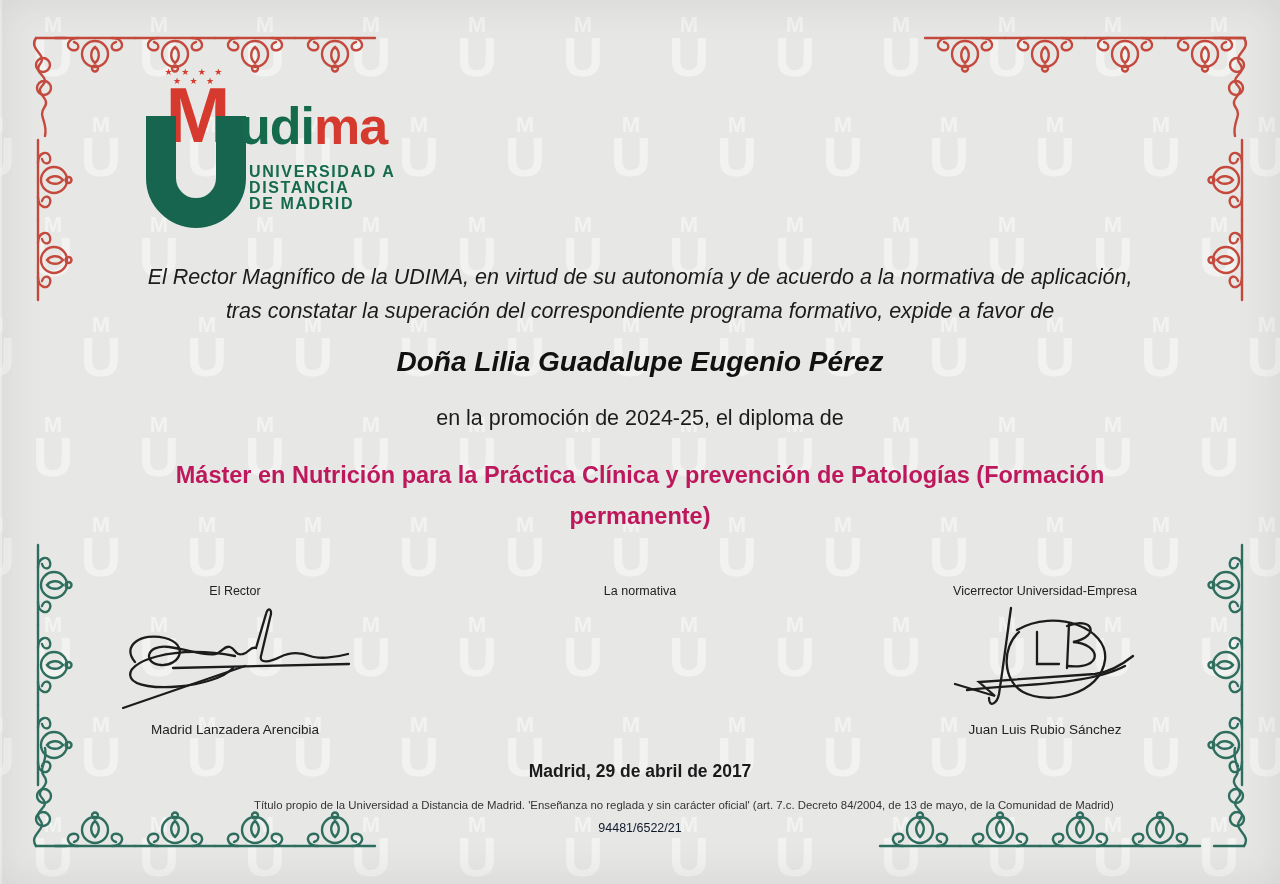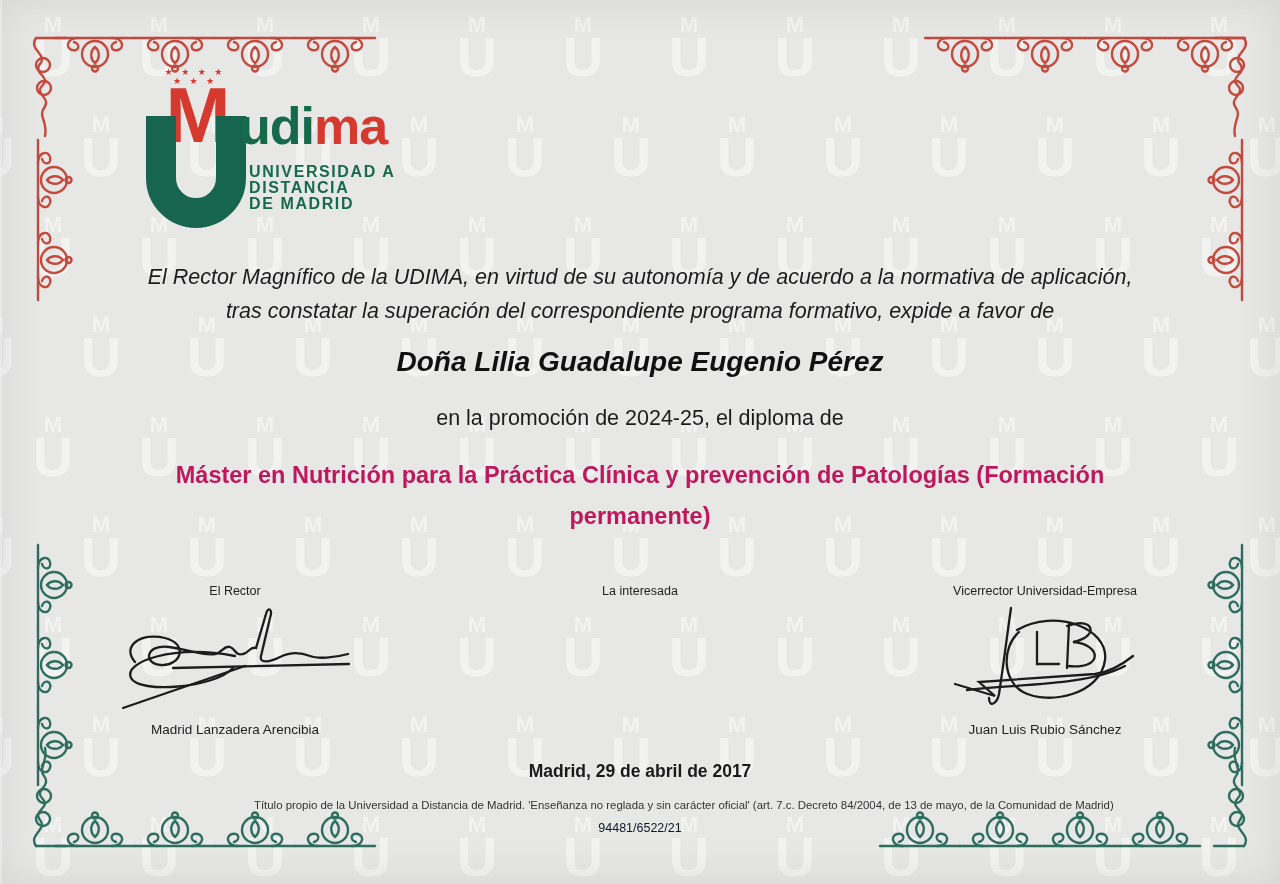--- a/index.html
+++ b/index.html
@@ -652,21 +652,21 @@
     <svg class="sig-img" width="240" height="112" viewBox="0 0 240 112" fill="none" stroke="#1c1c1c" stroke-width="2.3" stroke-linecap="round">
       <path d="M20,60 C6,44 26,30 50,36 C74,42 66,64 46,63 C28,62 30,42 54,45 C76,48 88,54 100,52 C107,51 109,43 115,45 C121,47 120,54 128,52 C134,51 135,44 141,46 L151,12 C153,4 158,7 155,16 L146,54 C144,62 155,60 165,55 C175,50 185,50 195,54 C203,57 219,56 233,52"></path>
       <path d="M120,54 C58,42 8,60 16,76 C24,92 100,86 118,66"></path>
       <path d="M58,66 L234,62"></path>
       <path d="M8,106 L130,64"></path>
     </svg>
   </div>
   <div class="sig-name sig-name-left">Madrid Lanzadera Arencibia</div>
 
   <div class="sig-block sig-center">
-    <div class="sig-role">La interesada</div>
+    <div class="sig-role">La normativa</div>
   </div>
 
   <div class="sig-block sig-right">
     <div class="sig-role">Vicerrector Universidad-Empresa</div>
     <svg class="sig-img" width="200" height="118" viewBox="0 0 200 118" fill="none" stroke="#1c1c1c" stroke-width="2.3" stroke-linecap="round">
       <path d="M66,6 C62,34 58,66 54,92 C52,102 44,106 44,96"></path>
       <path d="M72,28 C110,6 164,26 160,58 C156,92 104,104 78,90 C58,79 56,46 74,30"></path>
       <path d="M92,30 L92,62 L114,62"></path>
       <path d="M124,22 L122,66"></path>
       <path d="M122,24 C148,14 156,34 128,40 C156,42 160,68 122,64"></path>

